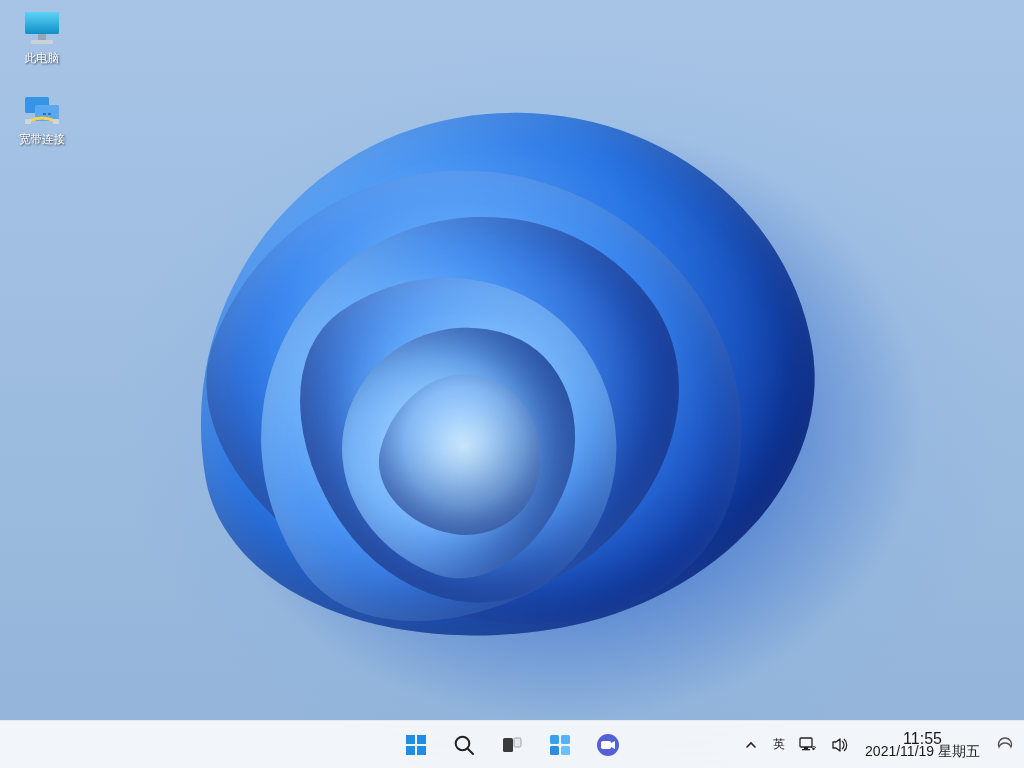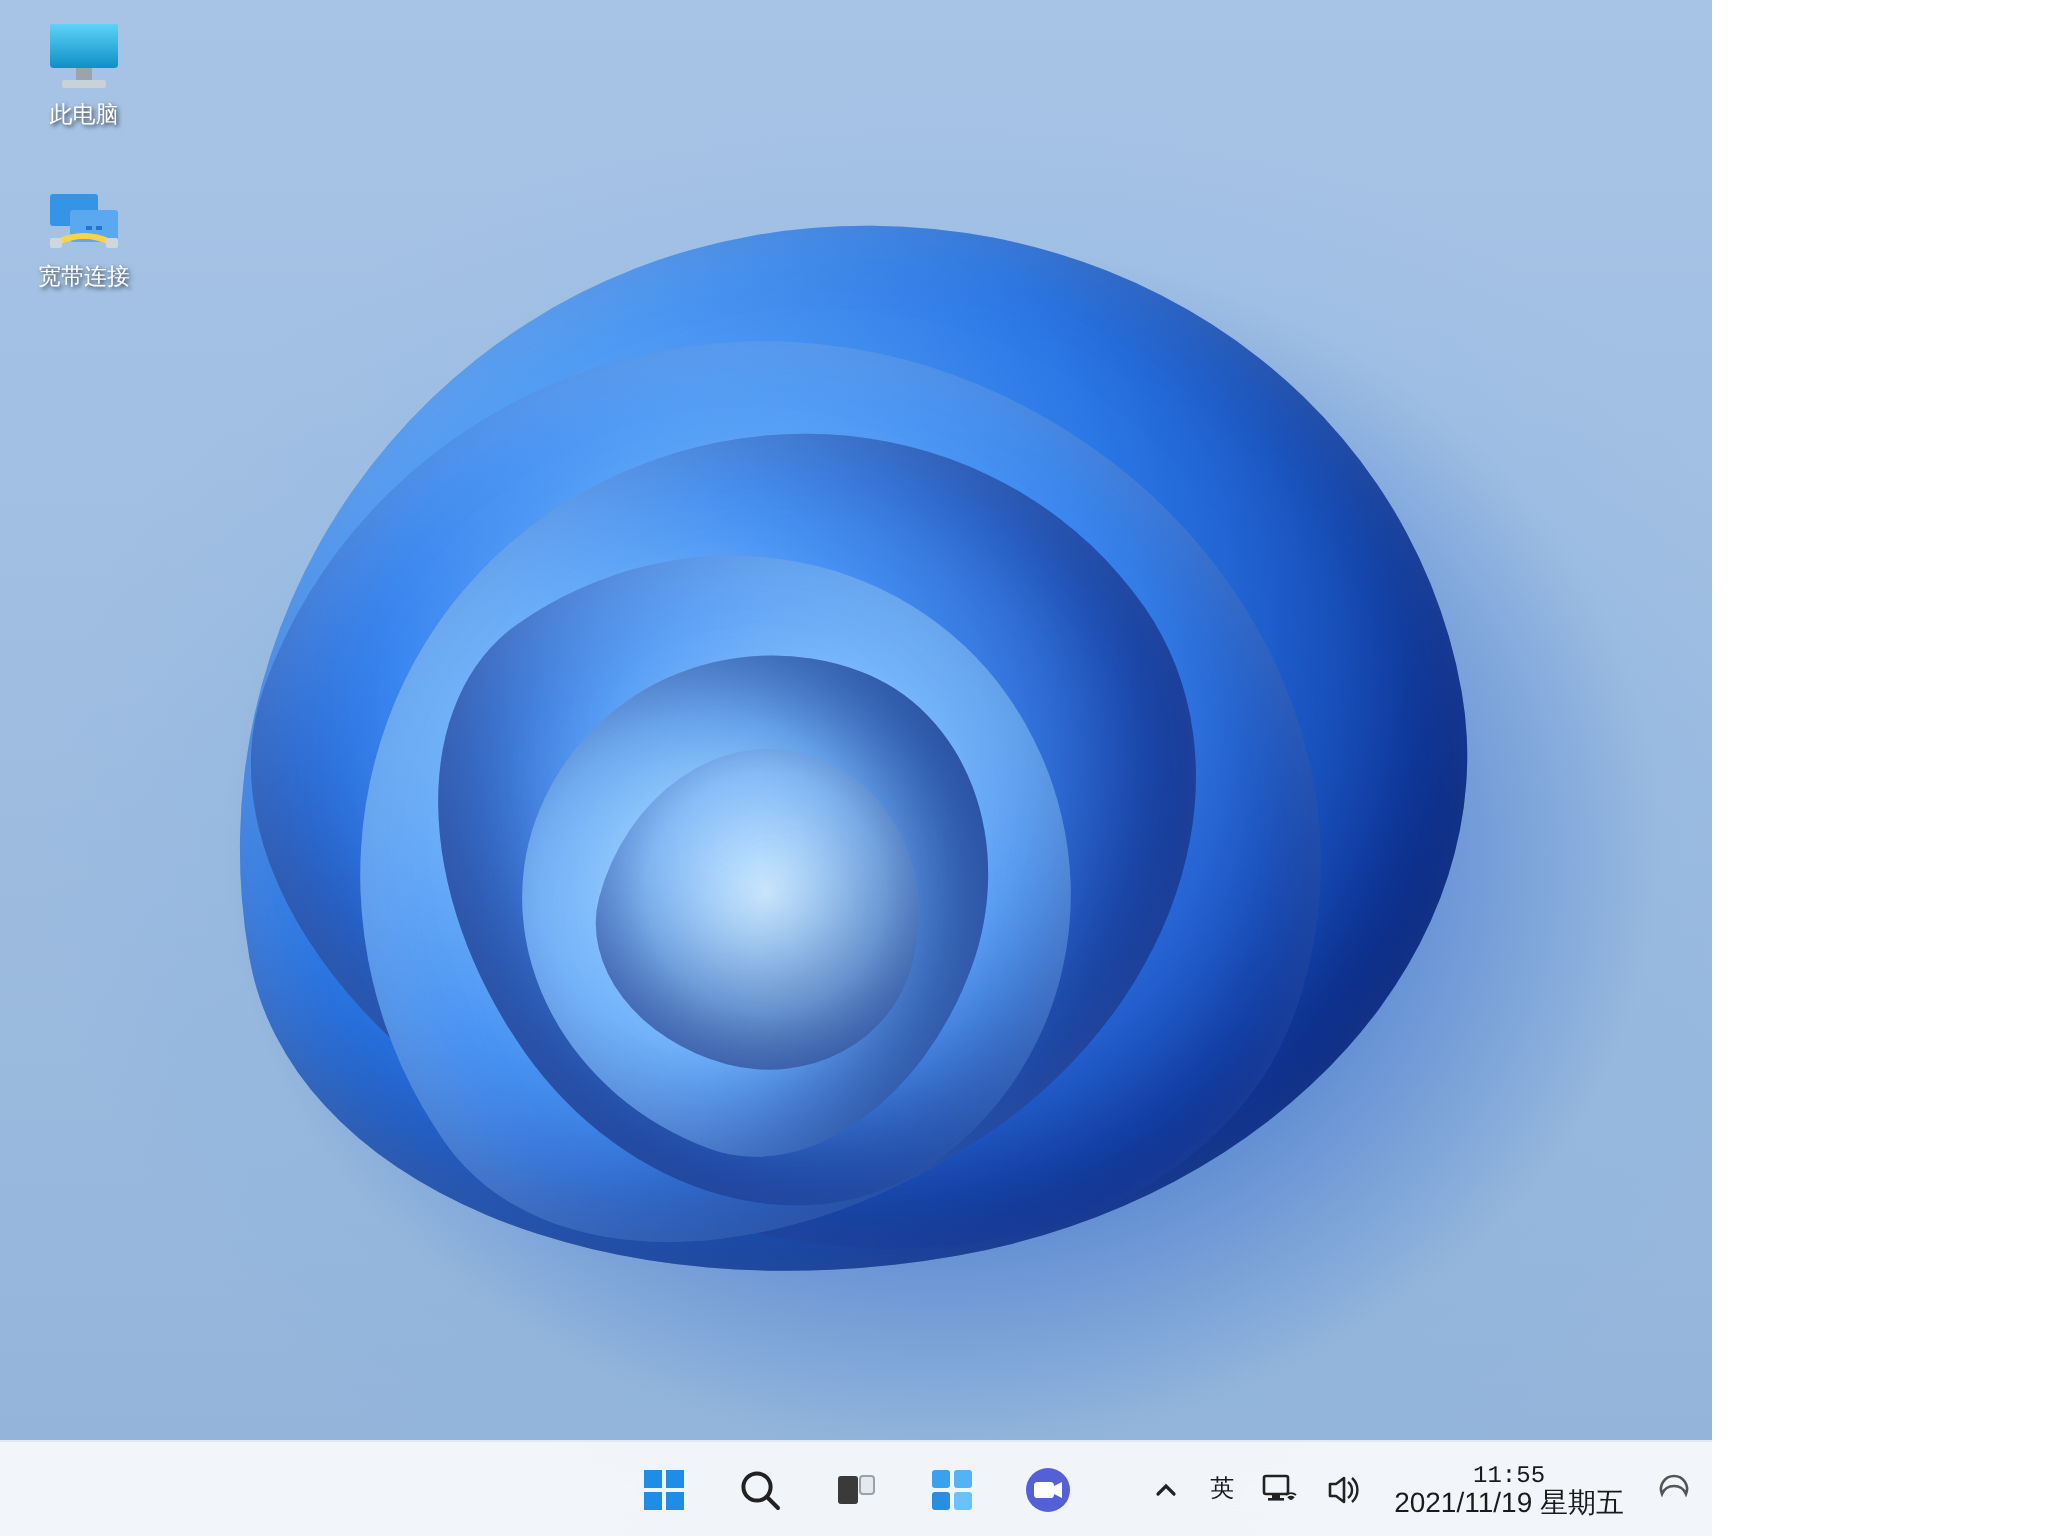--- a/index.html
+++ b/index.html
@@ -1,20 +1,20 @@
 <!DOCTYPE html>
 <html><head>
 <meta charset="utf-8">
 <style>
 * { margin: 0; padding: 0; box-sizing: border-box; font-family: "Segoe UI", "Microsoft YaHei", sans-serif; }
 html, body { width: 1024px; height: 768px; overflow: hidden; }
 
 .desktop {
   position: relative;
-  width: 856px;
+  width: 1024px;
   height: 768px;
   background:
     radial-gradient(ellipse 600px 500px at 55% 55%, rgba(10,60,160,0.9) 0%, rgba(30,90,200,0.6) 30%, rgba(120,170,230,0.1) 60%, transparent 75%),
     linear-gradient(180deg, #a7c4e6 0%, #9fbee1 40%, #99b9dd 70%, #93b4d9 100%);
   padding-left: 25px;
 }
 
 
 .bloom {
   position: absolute;
@@ -98,21 +98,21 @@
   display: flex;
   align-items: center;
   justify-content: center;
   padding: 0 6px;
   cursor: pointer;
   border-radius: 4px;
   color: #1a1a1a;
 }
 .ime-text { font-size: 12px; }
 .clock { flex-direction: column; padding: 0 8px; line-height: 13px; text-align: right; }
-.clock .time { font-size: 12px; font-family: Liberation Mono, monospace; }
+.clock .time { font-size: 16px; }
 .clock .date { font-size: 14px; }
 
 svg { display: block; }
 </style>
 </head>
 <body>
 
 <div class="desktop">
 
   <div class="bloom">

